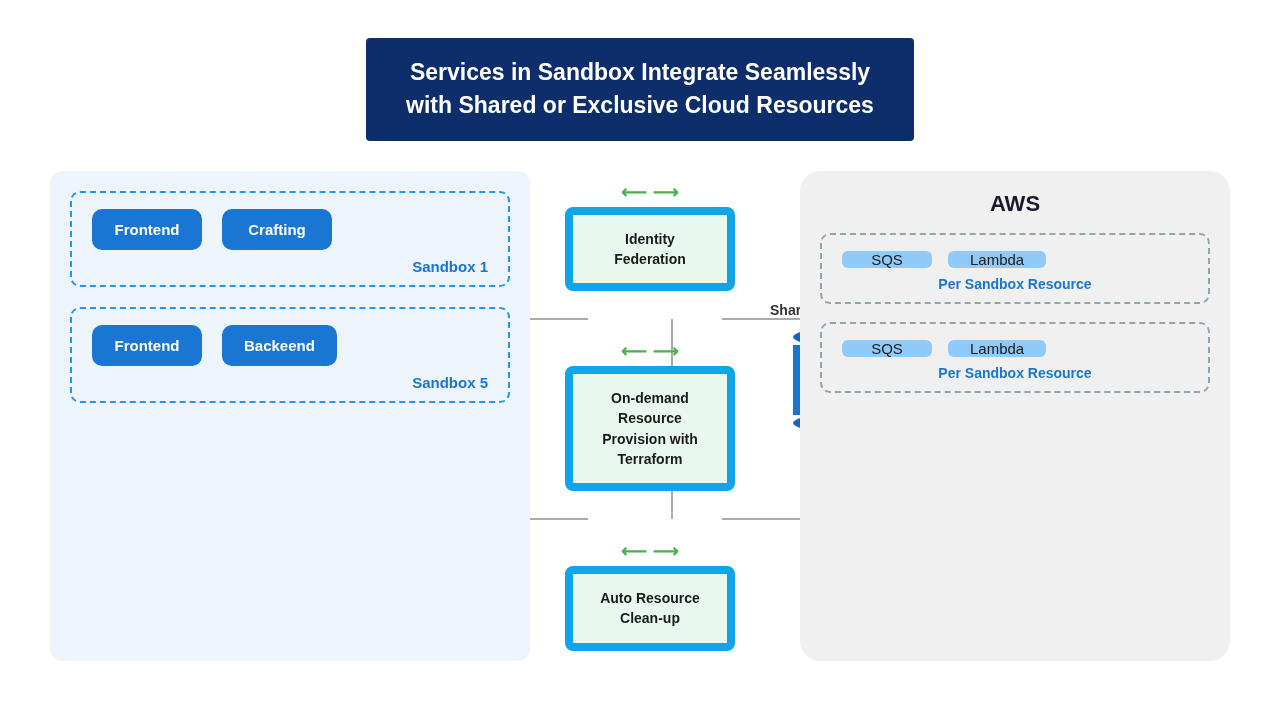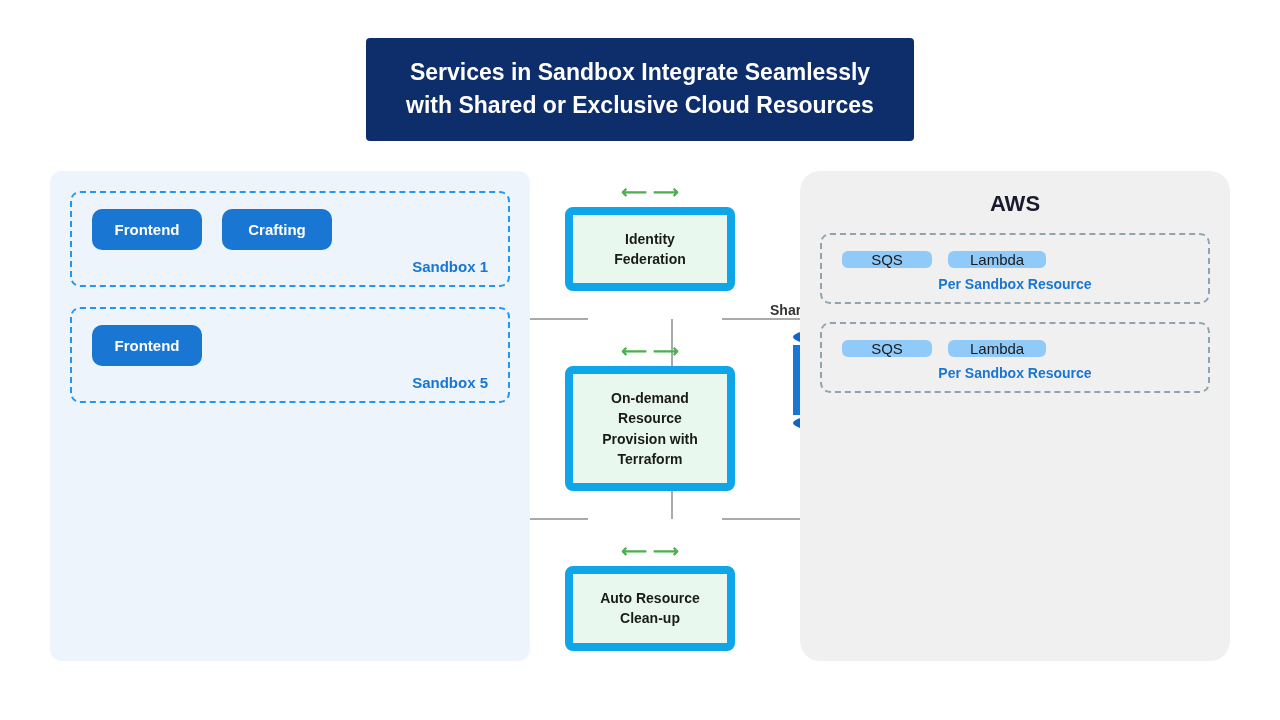--- a/index.html
+++ b/index.html
@@ -276,20 +276,21 @@
       <div class="sandbox-services">
         <div class="service-btn">Frontend</div>
         <div class="service-btn">Crafting</div>
       </div>
       <div class="sandbox-label">Sandbox 1</div>
     </div>
 
     <div class="sandbox-box">
       <div class="sandbox-services">
         <div class="service-btn">Frontend</div>
+        <div class="service-btn">Backeend</div>
       </div>
       <div class="sandbox-label">Sandbox 5</div>
     </div>
   </div>
 
   <div class="center-col">
 
     <div style="display:flex;flex-direction:column;align-items:center;gap:4px;">
       <div class="arrows">
         <span>⟵</span>

